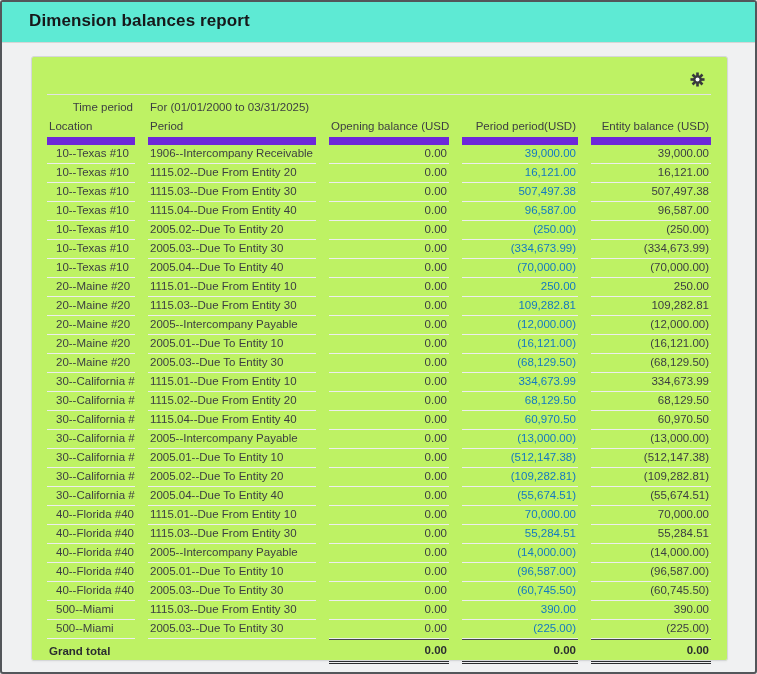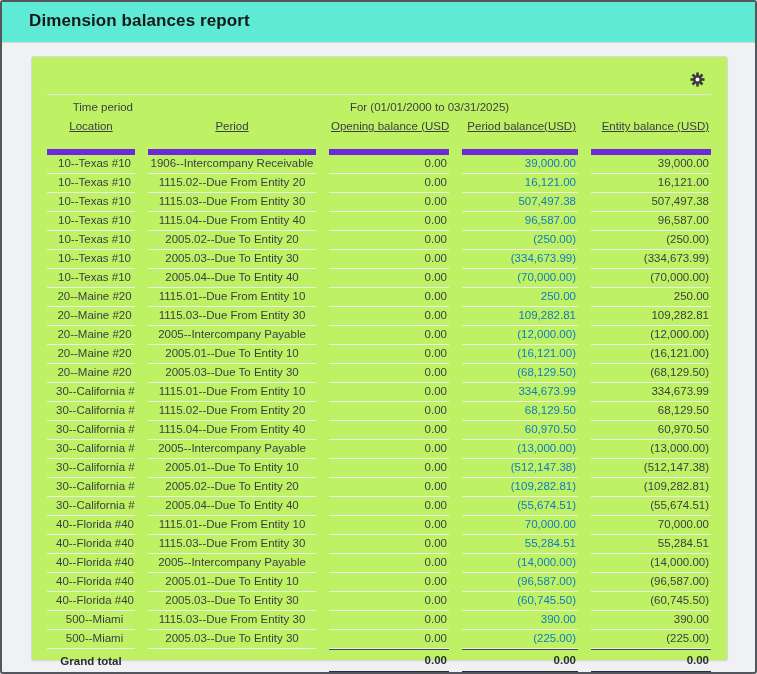--- a/index.html
+++ b/index.html
@@ -34,28 +34,28 @@
   .table-wrap{margin:2px -13px 0 -13px;}
   table.report{
     width:100%;border-collapse:separate;border-spacing:13px 0;
     font-size:11.5px;color:#3c3e42;table-layout:fixed;
   }
   table.report td,table.report th{
     padding:2px 2px 3px 2px;line-height:13px;height:18px;
     overflow:hidden;white-space:nowrap;vertical-align:middle;
   }
   .num{text-align:right;}
-  .lft{text-align:center;}
+  .lft{text-align:left;}
   .rgt{text-align:right;}
 
   tr.meta-row td{font-size:11.5px;color:#3c3e42;padding-bottom:4px;}
 
   tr.head-row th{
     font-weight:400;color:#3c3e42;
-    border-bottom:6px solid #6d28d9;padding-bottom:16px;text-decoration:underline;
+    border-bottom:8px solid #6d28d9;padding-bottom:4px;
   }
 
   tr.data-row td{border-bottom:1px solid #ededee;color:#3c3e42;}
   tr.data-row td.loc{padding-left:9px;}
   .blue-link{color:#1479c2;text-decoration:none;cursor:pointer;}
 
   tr.total-row td{font-weight:700;color:#2b2d30;}
   tr.total-row td.tnum{
     border-top:1px solid #43464a;
     border-bottom:3px double #2b2d30;
@@ -108,21 +108,21 @@
           </colgroup>
           <tbody>
             <tr class="meta-row">
               <td class="rgt">Time period</td>
               <td class="lft" colspan="4">For (01/01/2000 to 03/31/2025)</td>
             </tr>
             <tr class="head-row">
               <th class="lft">Location</th>
               <th class="lft">Period</th>
               <th class="num">Opening balance (USD)</th>
-              <th class="num">Period balance(USD)</th>
+              <th class="num">Period period(USD)</th>
               <th class="num">Entity balance (USD)</th>
             </tr>
 
             <tr class="data-row">
                 <td class="lft loc">10--Texas #10</td>
                 <td class="lft">1906--Intercompany Receivable</td>
                 <td class="num">0.00</td>
                 <td class="num"><span class="blue-link">39,000.00</span></td>
                 <td class="num">39,000.00</td>
               </tr>

